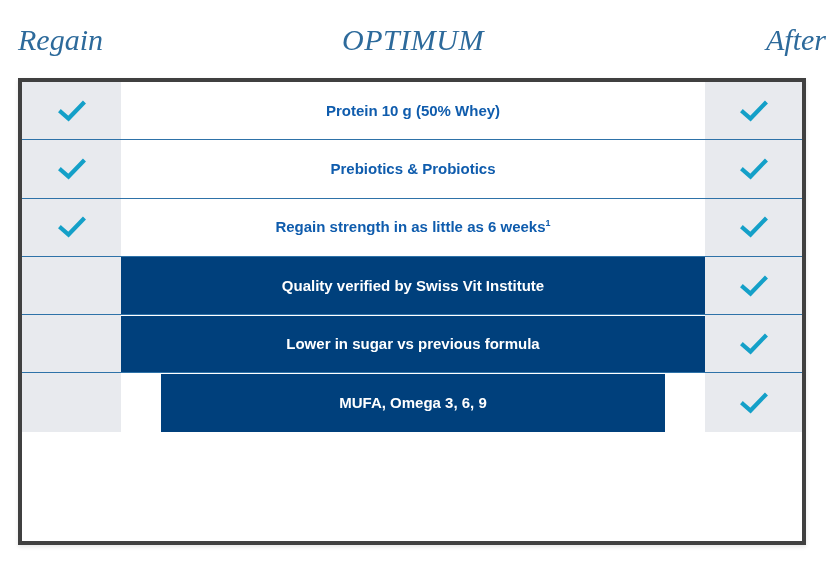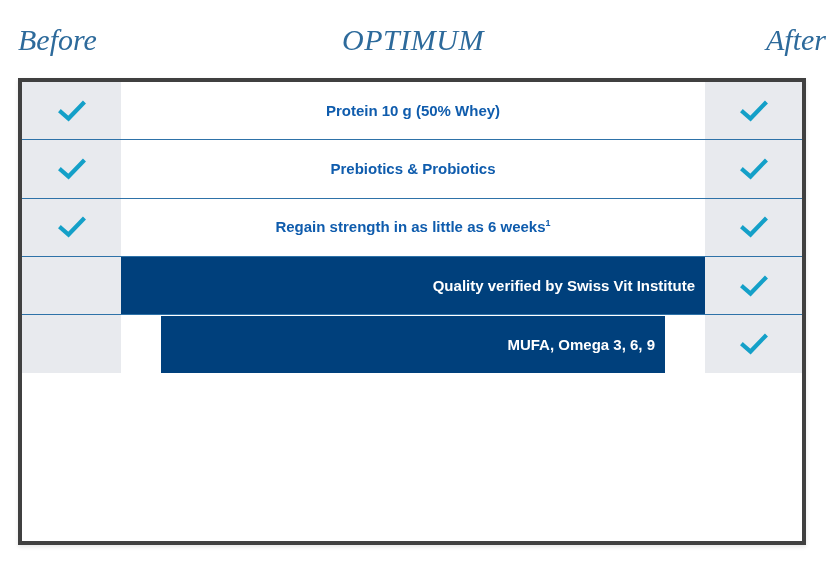--- a/index.html
+++ b/index.html
@@ -103,21 +103,20 @@
     justify-content: center;
     background: #ffffff;
     box-sizing: border-box;
     padding: 0 10px;
   }
 
   
   .row.navy .cell-label {
     background: #00407c;
     border-top: 1px solid #ffffff;
-    justify-content: flex-end;
   }
   .row.navy.first-navy .cell-label {
     border-top: none;
   }
   .row.navy .cell-before {
     background: #e8eaee;
   }
   .row.navy .cell-after {
     background: #e8eaee;
   }
@@ -157,21 +156,21 @@
     width: 30px;
     height: 24px;
   }
 </style>
 </head>
 <body>
 
 <div id="root">
 
   <div class="header-band">
-    <div class="hdr hdr-before">Before</div>
+    <div class="hdr hdr-before">Regain</div>
     <div class="hdr hdr-optimum">OPTIMUM</div>
     <div class="hdr hdr-after">After</div>
   </div>
 
   <div class="table" id="table-body">
       <div class="row">
         <div class="cell-before">
           <span>
             <svg class="check" viewBox="0 0 30 24" aria-hidden="true">
               <path d="M4 13 L11.5 19.5 L26 4.5"></path>
@@ -235,20 +234,35 @@
           <span class="label-text">Quality verified by Swiss Vit Institute</span>
         </div>
         <div class="cell-after">
           <span>
             <svg class="check" viewBox="0 0 30 24" aria-hidden="true">
               <path d="M4 13 L11.5 19.5 L26 4.5"></path>
             </svg>
           </span>
         </div>
       </div>
+      <div class="row navy">
+        <div class="cell-before">
+          <span class="check-empty"></span>
+        </div>
+        <div class="cell-label">
+          <span class="label-text">Lower in sugar vs previous formula</span>
+        </div>
+        <div class="cell-after">
+          <span>
+            <svg class="check" viewBox="0 0 30 24" aria-hidden="true">
+              <path d="M4 13 L11.5 19.5 L26 4.5"></path>
+            </svg>
+          </span>
+        </div>
+      </div>
       <div class="row navy last">
         <div class="cell-before">
           <span class="check-empty"></span>
         </div>
         <div class="cell-label">
           <span class="label-text">MUFA, Omega 3, 6, 9</span>
         </div>
         <div class="cell-after">
           <span>
             <svg class="check" viewBox="0 0 30 24" aria-hidden="true">

